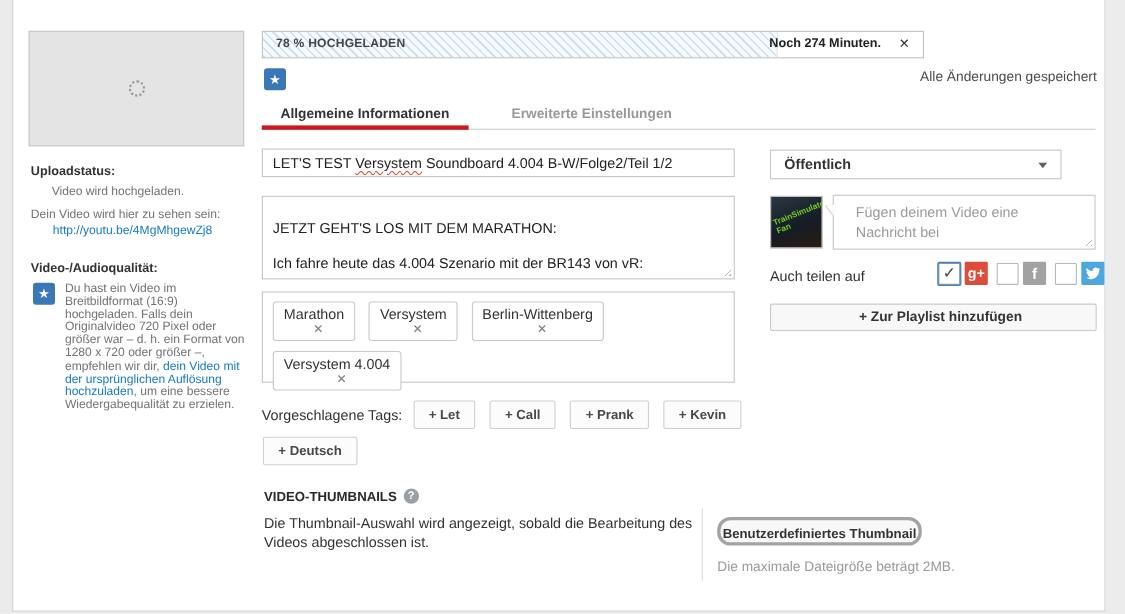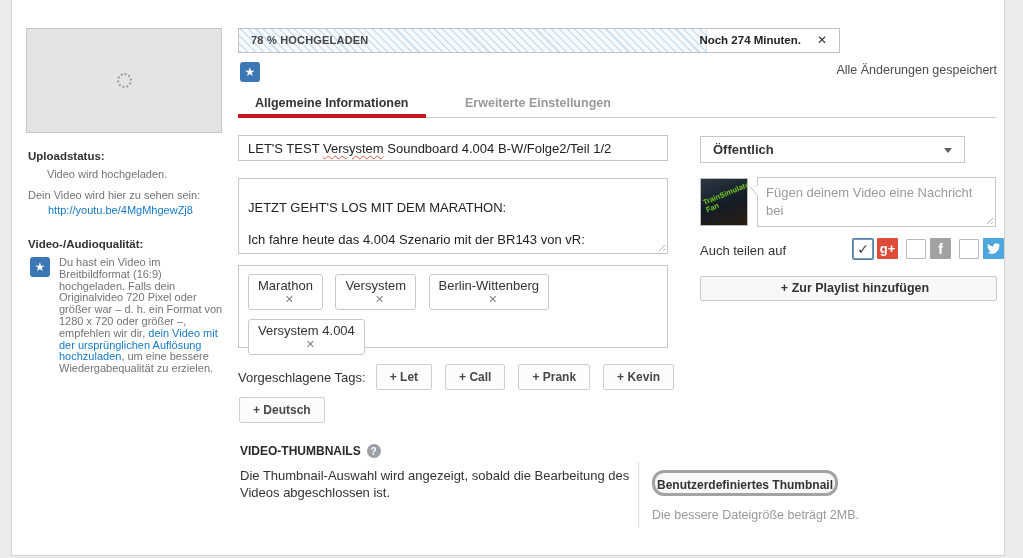--- a/index.html
+++ b/index.html
@@ -78,21 +78,21 @@
   
   #visibility-dd { left:700px; top:136px; width:265px; height:27px; background:#fff; border:1px solid #c6c6c6;
                    font-size:13px; font-weight:bold; color:#333; line-height:25px; padding-left:12px; cursor:pointer; }
   .caret { position:absolute; right:12px; top:11px; width:0; height:0;
            border-left:4px solid transparent; border-right:4px solid transparent; border-top:5px solid #616161; }
   #avatar { left:700px; top:178px; width:48px; height:48px; border:1px solid #bbb; overflow:hidden;
             background:linear-gradient(160deg,#2a3743 0%,#141c26 55%,#2b1d12 100%); }
   #avatar .av-text { position:absolute; left:2px; top:10px; font-size:7.5px; font-weight:bold; color:#74cc1e;
                      transform:rotate(-22deg); line-height:8px; white-space:pre-line; }
   #msg-bubble { left:757px; top:177px; width:239px; height:50px; background:#fff; border:1px solid #c6c6c6;
-                font-size:13px; line-height:18px; color:#9a9a9a; padding:6px 8px; }
+                font-size:13px; line-height:18px; color:#9a9a9a; padding:6px 20px; }
   #msg-pointer { position:absolute; left:-7px; top:8px; width:0; height:0;
                  border-top:1px solid transparent; border-right:7px solid #fff; border-bottom:9px solid transparent;
                  filter:drop-shadow(-1px 0 0 #c6c6c6); }
   #share-label { left:700px; top:243px; font-size:13px; color:#333; }
   .share-row { left:853px; top:238px; display:flex; align-items:center; }
   .cb { width:20px; height:20px; background:#fff; border:1px solid #b9b9b9; border-radius:1px;
         display:flex; align-items:center; justify-content:center; font-size:14px; color:#444; cursor:pointer; }
   .cb.checked { border:1px solid #7d97b5; box-shadow:0 0 0 1px #4d7fae; font-weight:bold; }
   .soc { width:21px; height:21px; border-radius:1px; color:#fff; display:flex; align-items:center; justify-content:center;
          font-weight:bold; cursor:pointer; }
@@ -177,21 +177,21 @@
   </div>
   <button class="abs sug-btn" id="sug-deutsch">+ Deutsch</button>
 
   <div class="abs" id="thumb-heading">
     <span>VIDEO-THUMBNAILS</span>
     <span class="help-icon">?</span>
   </div>
   <div class="abs" id="thumb-info">Die Thumbnail-Auswahl wird angezeigt, sobald die Bearbeitung des Videos abgeschlossen ist.</div>
   <div class="abs" id="thumb-divider"></div>
   <button class="abs" id="custom-thumb-btn">Benutzerdefiniertes Thumbnail</button>
-  <div class="abs" id="thumb-note">Die bessere Dateigröße beträgt 2MB.</div>
+  <div class="abs" id="thumb-note">Die maximale Dateigröße beträgt 2MB.</div>
 
   <div class="abs" id="visibility-dd">
     <span>Öffentlich</span>
     <span class="caret"></span>
   </div>
 
   <div class="abs" id="avatar">
     <span class="av-text">TrainSimulator
 Fan</span>
   </div>

